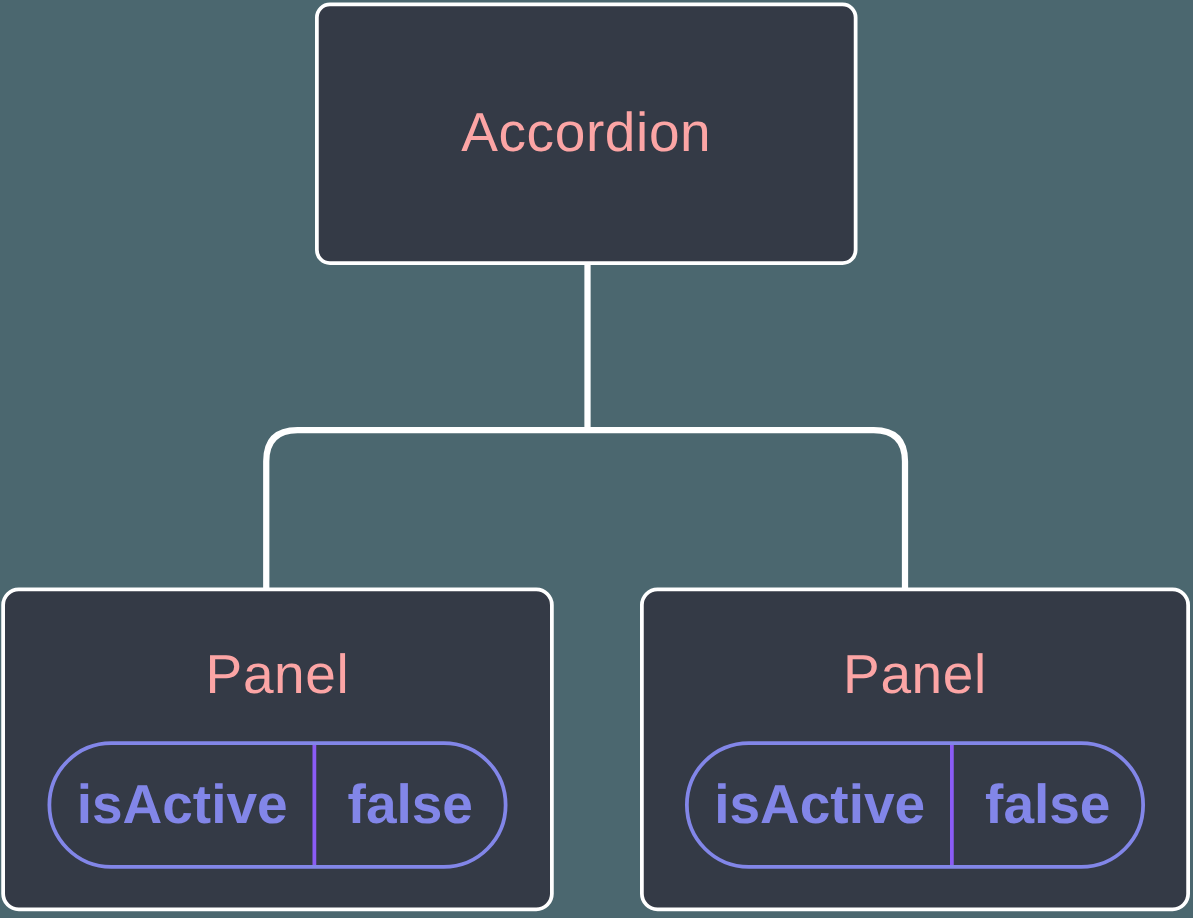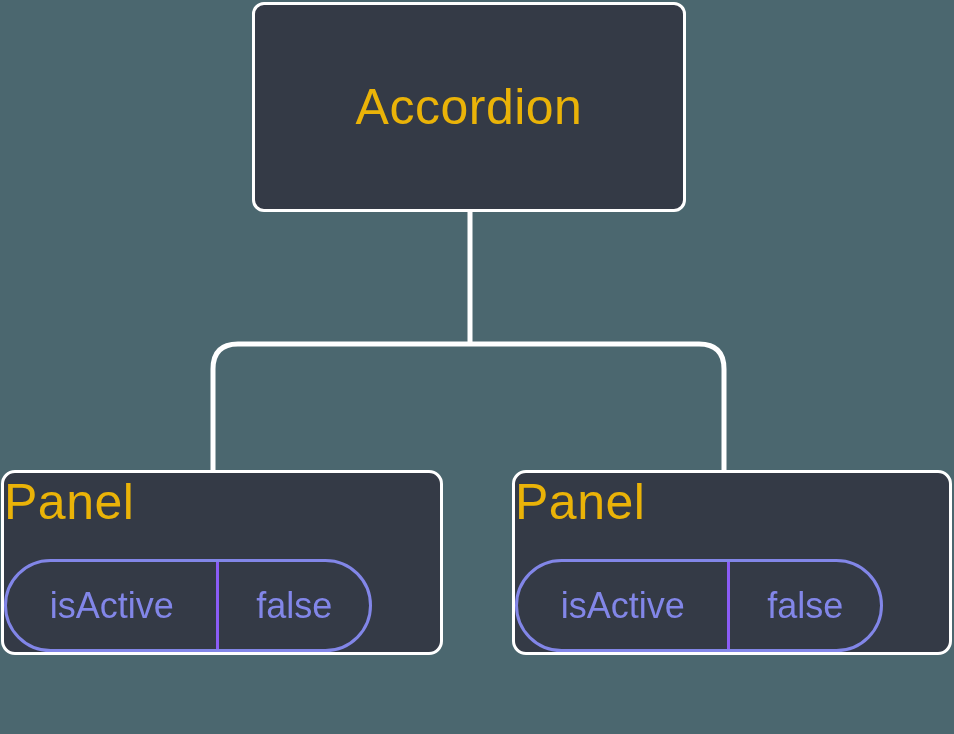--- a/index.html
+++ b/index.html
@@ -37,49 +37,51 @@
     top: 2px;
     width: 434px;
     height: 210px;
     border-radius: 12px;
     display: flex;
     align-items: center;
     justify-content: center;
   }
 
   .node-label {
-    color: #eab308;
-    font-size: 50px;
+    color: #fca5a5;
+    font-size: 44px;
     font-weight: 500;
     letter-spacing: 0.5px;
   }
 
   .node-panel {
     top: 470px;
-    height: 185px;
+    height: 259px;
     border-radius: 14px;
     display: flex;
     flex-direction: column;
+    align-items: center;
+    padding-top: 42px;
     box-sizing: border-box;
   }
   .node-panel-left  { left: 1px;   width: 442px; }
   .node-panel-right { left: 512px; width: 440px; }
 
   .prop-pill {
     margin-top: 28px;
     width: 368px;
     height: 102px;
     box-sizing: border-box;
     border: 3px solid #8286e8;
     border-radius: 999px;
     display: flex;
     align-items: stretch;
     color: #8286e8;
-    font-size: 36px;
-    font-weight: 400;
+    font-size: 44px;
+    font-weight: 700;
   }
   .prop-cell {
     display: flex;
     align-items: center;
     justify-content: center;
     white-space: nowrap;
   }
   .prop-name  { flex: 1.4; }
   .prop-value { flex: 1; border-left: 3px solid #8b5cf6; }
 </style>

